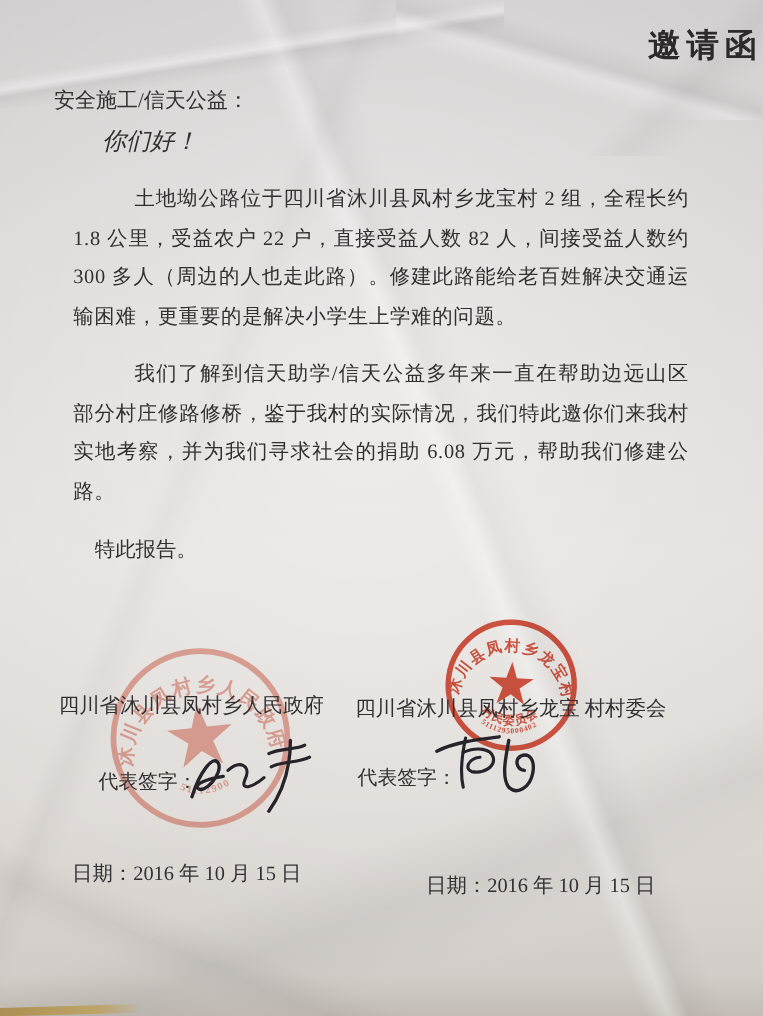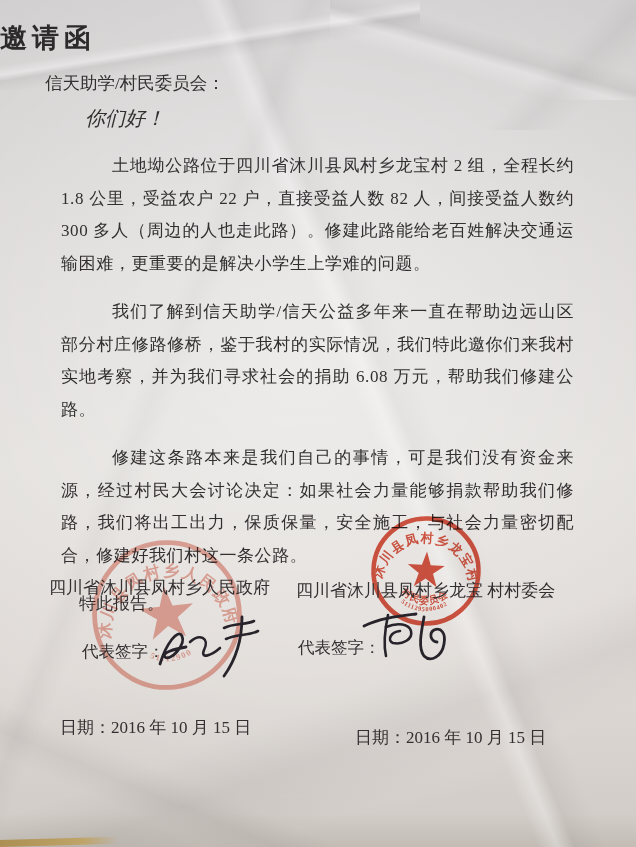--- a/index.html
+++ b/index.html
@@ -29,21 +29,21 @@
     position:absolute;left:0;bottom:0;width:118px;height:7px;
     background:linear-gradient(to right,#ac8f52,#bfa469 70%,rgba(191,164,105,0));
     transform:rotate(-1.6deg);transform-origin:left bottom;
   }
   .content{
     position:absolute;left:0;top:0;width:636px;
     padding:0;color:#332f31;
   }
   .title{
     margin:18px 0 0;font-size:27px;line-height:40px;font-weight:bold;
-    text-align:left;letter-spacing:5px;color:#2d2a2c;
+    text-align:right;letter-spacing:5px;color:#2d2a2c;
   }
   .textblock{padding:0 46px 0 45px;}
   .salutation{margin-top:10px;font-size:17.5px;line-height:30px;}
   .greeting{margin-top:4px;font-size:20px;line-height:32px;text-indent:2em;font-style:italic;}
   p.para{
     margin:16px;font-size:17px;line-height:32.5px;letter-spacing:0.6px;
     text-align:justify;text-indent:3em;
   }
   p.para.p2{margin-top:14px;}
   .closing{font-size:17px;line-height:32px;text-indent:2em;}
@@ -70,25 +70,24 @@
 <div class="page">
 
   <div class="crease c1"></div>
   <div class="crease c2"></div>
   <div class="crease c3"></div>
   <div class="table-edge"></div>
 
   <div class="content">
     <h1 class="title">邀请函</h1>
     <div class="textblock">
-      <div class="salutation">信天助学/村民委员会：</div>
+      <div class="salutation">安全施工/信天公益：</div>
       <div class="greeting">你们好！</div>
       <p class="para p1">土地坳公路位于四川省沐川县凤村乡龙宝村 2 组，全程长约 1.8 公里，受益农户 22 户，直接受益人数 82 人，间接受益人数约 300 多人（周边的人也走此路）。修建此路能给老百姓解决交通运输困难，更重要的是解决小学生上学难的问题。</p>
       <p class="para p2">我们了解到信天助学/信天公益多年来一直在帮助边远山区部分村庄修路修桥，鉴于我村的实际情况，我们特此邀你们来我村实地考察，并为我们寻求社会的捐助 6.08 万元，帮助我们修建公路。</p>
-      <p class="para p3">修建这条路本来是我们自己的事情，可是我们没有资金来源，经过村民大会讨论决定：如果社会力量能够捐款帮助我们修路，我们将出工出力，保质保量，安全施工，与社会力量密切配合，修建好我们村这一条公路。</p>
       <div class="closing">特此报告。</div>
     </div>
   </div>
 
   <svg class="stamp left" width="162" height="162" viewBox="0 0 170 170">
     <defs>
       <path id="arcL" d="M 24,95 A 62,62 0 0 1 146,95"></path>
       <path id="arcLd" d="M 45,112 A 48,48 0 0 0 125,112"></path>
     </defs>
     <circle cx="85" cy="85" r="76" fill="none" stroke="#dd6550" stroke-width="5"></circle>

